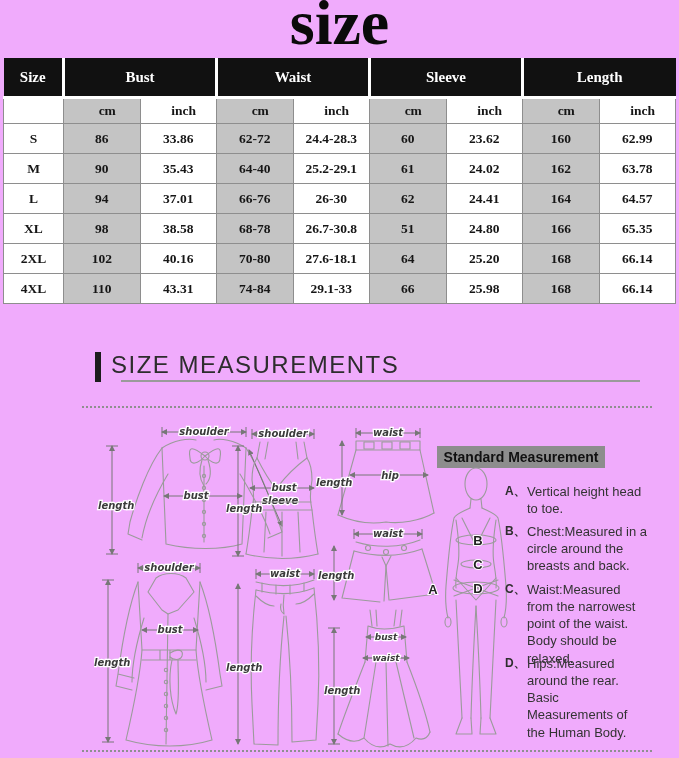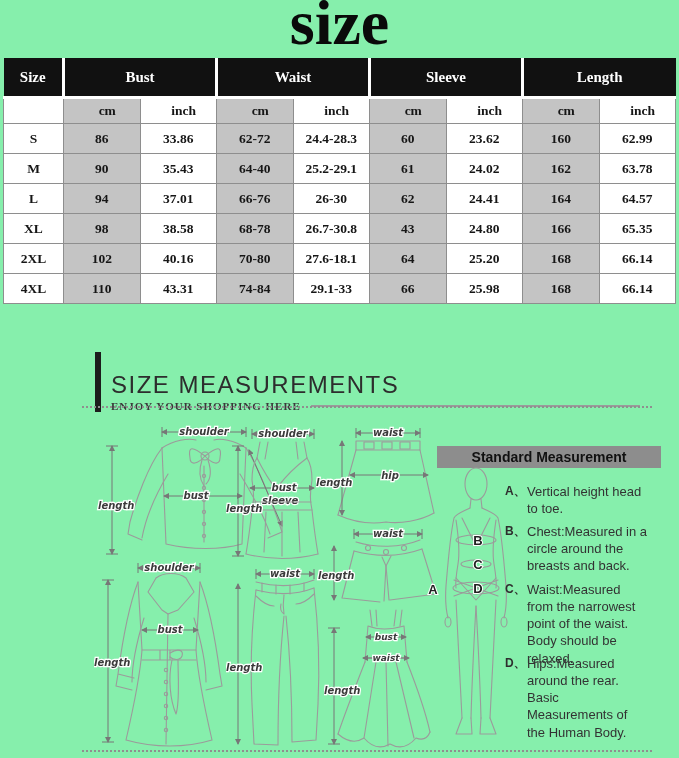--- a/index.html
+++ b/index.html
@@ -1,16 +1,16 @@
 <!DOCTYPE html>
 <html><head>
 <meta charset="utf-8">
 <style>
   html,body { margin:0; padding:0; background:#fff; }
-  #page { position:relative; width:679px; height:758px; background:#86efac; overflow:hidden;
+  #page { position:relative; width:679px; height:758px; background:#f0abfc; overflow:hidden;
           font-family:"Liberation Sans", sans-serif; }
 
   
   .page-title { position:absolute; top:-14px; left:0; right:0; text-align:center;
     font-family:"Liberation Serif", serif; font-weight:bold; font-size:64px; color:#0a0a0a; }
 
   
   table.size-table { position:absolute; left:3px; top:58px; width:673px;
     border-collapse:collapse; table-layout:fixed; }
   .size-table th { background:#111; color:#fff; font-family:"Liberation Serif",serif;
@@ -21,21 +21,21 @@
   .size-table td { border:1px solid #8e8e8e; text-align:center; vertical-align:middle;
     font-family:"Liberation Serif",serif; font-weight:bold; font-size:13.5px; color:#161616;
     background:#fff; }
   .size-table td:nth-child(even) { background:#c4c4c4; }
   .size-table tr.unit-row td { height:22px;padding-left:12px; }
   .size-table tr.data-row td { height:27px; }
 
   
   .sm-wrap { position:absolute; left:95px; top:352px; width:545px; display:flex; gap:10px; }
   .sm-bar { width:6px; background:#1c1c1c; }
-  .sm-text { flex:1;margin-top:20px; }
+  .sm-text { flex:1; }
   .sm-title { font-size:24px; font-weight:400; letter-spacing:1.5px; color:#2d2d2d; line-height:1.1; }
   .sm-subrow { display:flex; align-items:center; margin-top:2px; }
   .sm-sub { font-family:"Liberation Serif",serif; font-weight:bold; font-size:11px;
     letter-spacing:1px; color:#3a3a3a; white-space:nowrap; }
   .sm-rule { flex:1; height:2px; background:#9a9a9a; margin-left:10px; }
 
   .dots { position:absolute; left:82px; width:570px; border-top:2px dotted #8f8f8f; }
   .dots.top { top:406px; } .dots.bottom { top:750px; }
 
   
@@ -44,21 +44,21 @@
   .arrow { stroke:#777; stroke-width:1; fill:none; marker-start:url(#ah); marker-end:url(#ah); }
   .tick { stroke:#777; stroke-width:1; }
   .lab { font-family:"DejaVu Sans",sans-serif; font-style:italic; font-weight:bold; font-size:10px;
     fill:#3a3a3a; stroke:#fff; stroke-width:2.5px; paint-order:stroke; text-anchor:middle; }
   .lab.s9 { font-size:9px; }
   .lab.start { text-anchor:start; }
   .mark { font-family:"Liberation Sans",sans-serif; font-weight:bold; font-size:13px; fill:#222;
     stroke:#fff; stroke-width:2px; paint-order:stroke; text-anchor:middle; }
 
   
-  .std-header { position:absolute; left:437px; top:446px; width:224px; height:22px;
+  .std-header { position:absolute; left:437px; top:446px; width:168px; height:22px;
     background:#8d8d8d; color:#111; font-weight:bold; font-size:14px; text-align:center;
     line-height:22px; }
   .std-list { position:absolute; left:505px; top:483px; width:142px; height:260px; }
   .std-item { position:absolute; display:flex; }
   .std-item .k { font-weight:bold; font-size:12px; width:22px; flex:none; color:#2e2e2e; }
   .std-item .t { font-size:13px; line-height:1.32; color:#333; }
   .std-item.i0 { top:0; } .std-item.i1 { top:40px; } .std-item.i2 { top:98px; } .std-item.i3 { top:172px; }
 </style>
 </head>
 <body>
@@ -123,21 +123,21 @@
           <td>24.41</td>
           <td>164</td>
           <td>64.57</td>
     </tr>
     <tr class="data-row">
       <td>XL</td>
           <td>98</td>
           <td>38.58</td>
           <td>68-78</td>
           <td>26.7-30.8</td>
-          <td>43</td>
+          <td>51</td>
           <td>24.80</td>
           <td>166</td>
           <td>65.35</td>
     </tr>
     <tr class="data-row">
       <td>2XL</td>
           <td>102</td>
           <td>40.16</td>
           <td>70-80</td>
           <td>27.6-18.1</td>
@@ -158,21 +158,20 @@
           <td>66.14</td>
     </tr>
   </tbody>
     </table>
 
   <div class="sm-wrap">
     <div class="sm-bar"></div>
     <div class="sm-text">
       <div class="sm-title">SIZE MEASUREMENTS</div>
       <div class="sm-subrow">
-        <span class="sm-sub">ENJOY YOUR SHOPPING HERE</span>
         <span class="sm-rule"></span>
       </div>
     </div>
   </div>
 
   <div class="dots top"></div>
   <div class="dots bottom"></div>
 
   <svg width="0" height="0" style="position:absolute">
     <defs>

